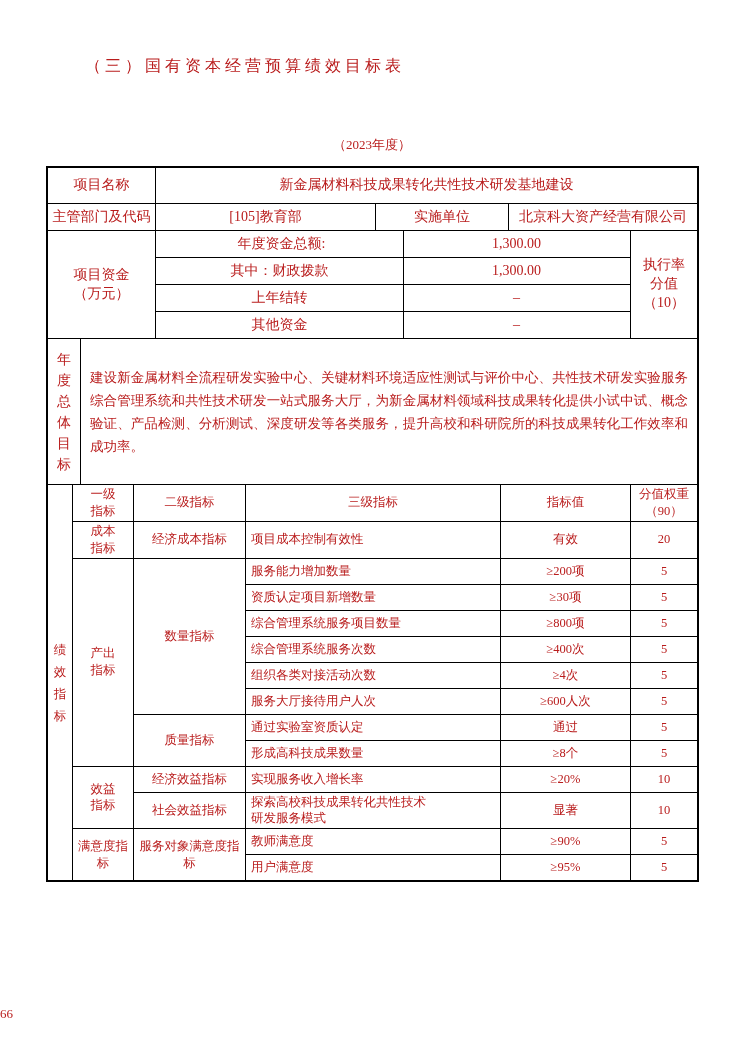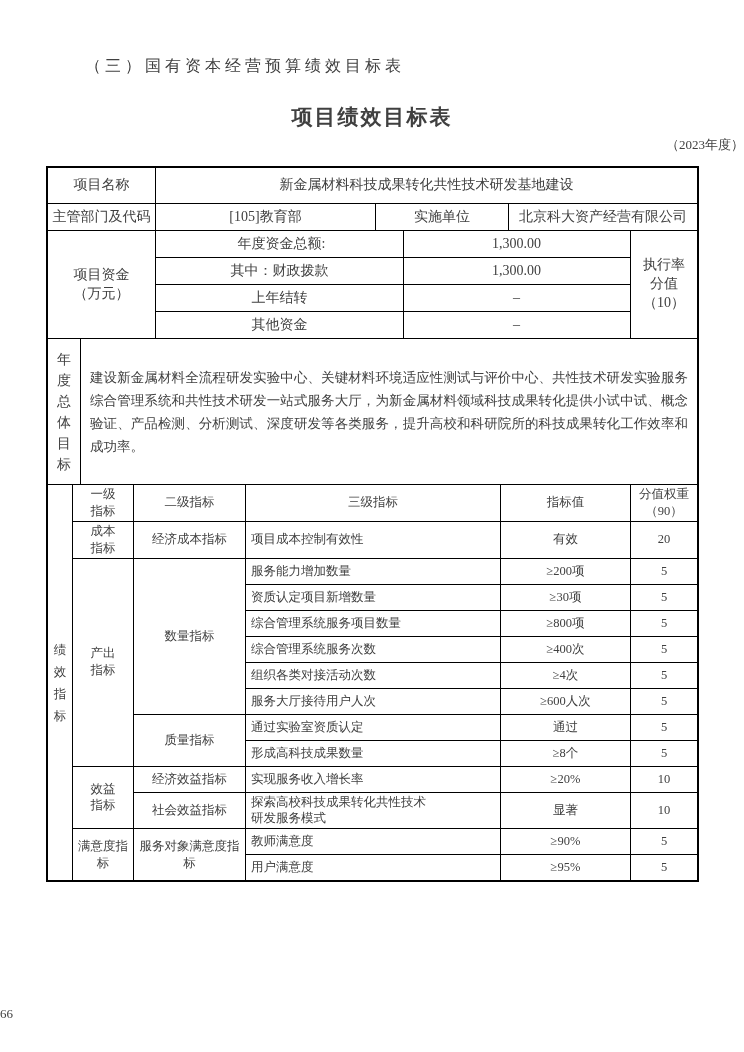--- a/index.html
+++ b/index.html
@@ -1,31 +1,31 @@
 <!DOCTYPE html>
 <html><head>
 <meta charset="utf-8">
 <style>
   html,body{margin:0;padding:0;background:#e9e9e9;}
   .page{
     position:relative;width:744px;height:1052px;margin:0 auto;background:#ffffff;
-    font-family:"Liberation Serif","DejaVu Serif",serif;color:#404040;
+    font-family:"Liberation Serif","DejaVu Serif",serif;color:#b91c1c;
     overflow:hidden;
   }
   .heading{
     position:absolute;left:85px;top:56px;
     font-size:16px;letter-spacing:4px;white-space:nowrap;
   }
   .title{
     position:absolute;left:0;top:103px;width:100%;text-align:center;
     font-family:"Liberation Sans","DejaVu Sans",sans-serif;
     font-size:21px;font-weight:bold;letter-spacing:2px;
   }
   .subtitle{
-    position:absolute;left:0;top:136px;width:100%;text-align:right;font-size:13px;
+    position:absolute;left:0;top:136px;width:100%;text-align:center;font-size:13px;
   }
   .tablewrap{
     position:absolute;left:46px;top:166px;border:1px solid #000;background:#fff;
   }
   table{border-collapse:collapse;table-layout:fixed;width:650px;}
   table + table{margin-top:-1px;}
   td{
     border:1px solid #000;font-size:14px;text-align:center;vertical-align:middle;
     padding:1px 4px;line-height:1.35;overflow:hidden;
   }
@@ -51,21 +51,20 @@
   .pagenum{
     position:absolute;left:0;top:990px;width:100%;text-align:left;font-size:13px;margin-top:16px;
   }
 </style>
 </head>
 <body>
 
 <div class="page">
 
   <div class="heading">（三）国有资本经营预算绩效目标表</div>
-  <div class="title">项目绩效目标表</div>
   <div class="subtitle">（2023年度）</div>
 
   <div class="tablewrap">
 
     <table>
       <colgroup>
           <col style="width:108px">
           <col style="width:220px">
           <col style="width:133px">
           <col style="width:189px">

